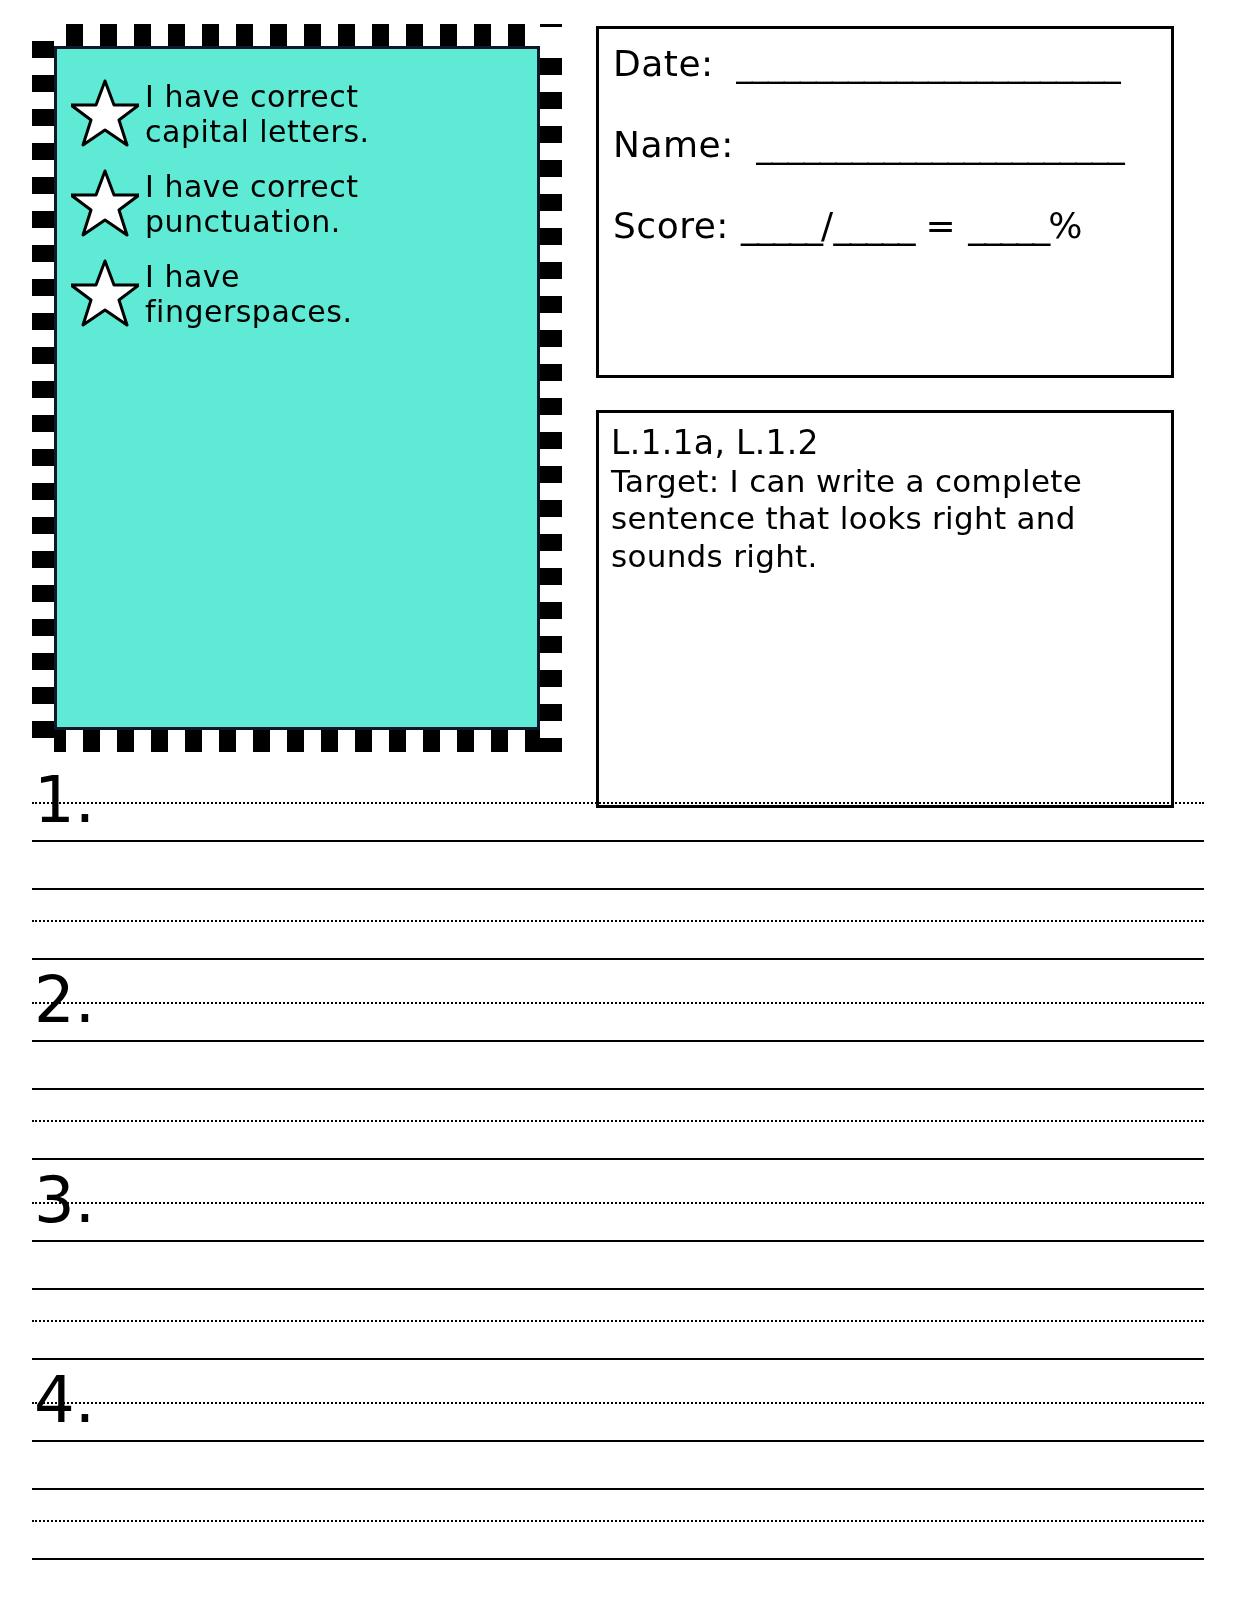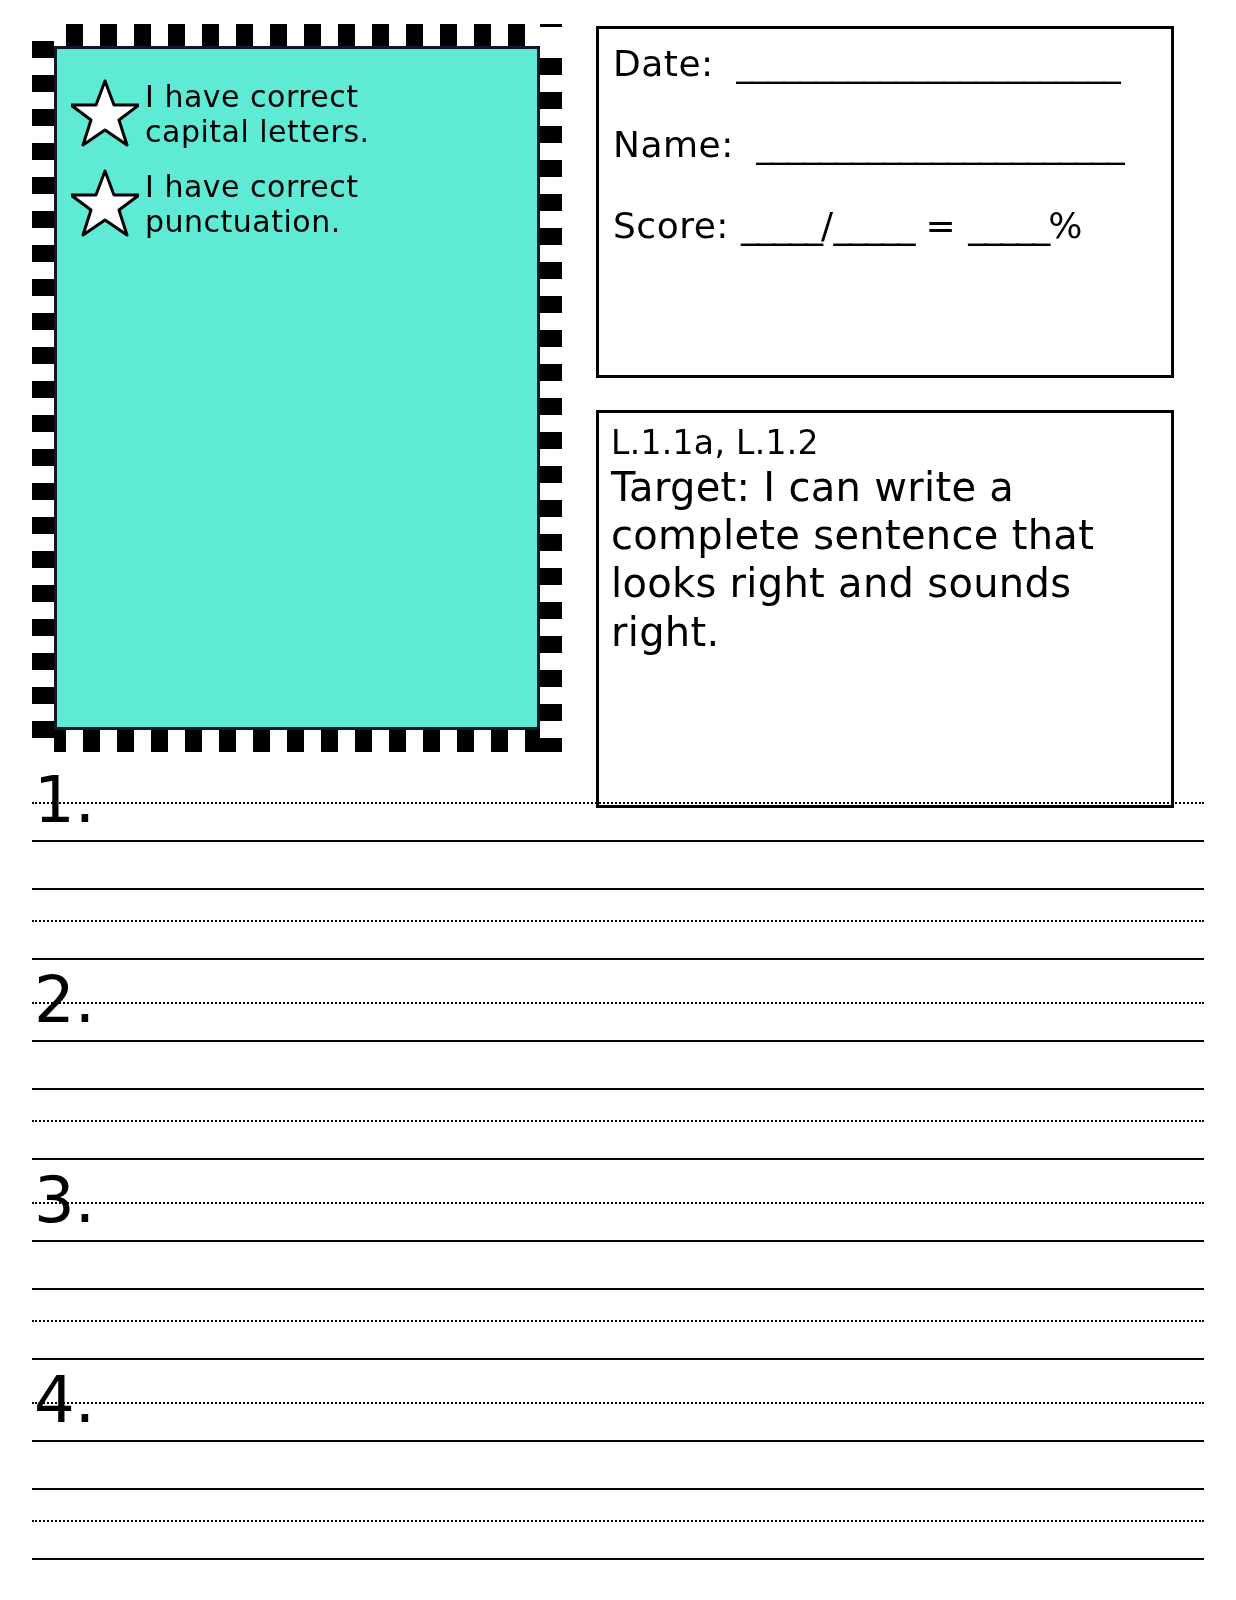--- a/index.html
+++ b/index.html
@@ -133,21 +133,21 @@
     border: 3px solid #000;
     box-sizing: border-box;
     padding: 10px 12px;
   }
   #target-box .std {
     font-size: 33px;
     line-height: 1.2;
     letter-spacing: 0.3px;
   }
   #target-box .target {
-    font-size: 40px;
+    font-size: 31px;
     line-height: 1.21;
     letter-spacing: 0.3px;
   }
 
   
   #writing-area {
     position: absolute;
     left: 32px;
     top: 780px;
     width: 1172px;
@@ -204,20 +204,29 @@
     <div class="check-row">
       <span class="star-box">
         <svg width="68" height="72" viewBox="0 0 68 72">
           <polygon points="34,6 43,30 68,30 48,45 56,70 34,55 12,70 20,45 0,30 25,30" fill="#fff" stroke="#000" stroke-width="3" stroke-linejoin="round"></polygon>
         </svg>
       </span>
       <span class="check-text">I  have correct
 punctuation.</span>
     </div>
 
+    <div class="check-row">
+      <span class="star-box">
+        <svg width="68" height="72" viewBox="0 0 68 72">
+          <polygon points="34,6 43,30 68,30 48,45 56,70 34,55 12,70 20,45 0,30 25,30" fill="#fff" stroke="#000" stroke-width="3" stroke-linejoin="round"></polygon>
+        </svg>
+      </span>
+      <span class="check-text">I have
+fingerspaces.</span>
+    </div>
 
 
 
   </div>
 </div>
 
 <div id="info-box">
   <div class="info-line">
     <span class="info-label">Date:</span>
     <span class="info-blank">________________________</span>

